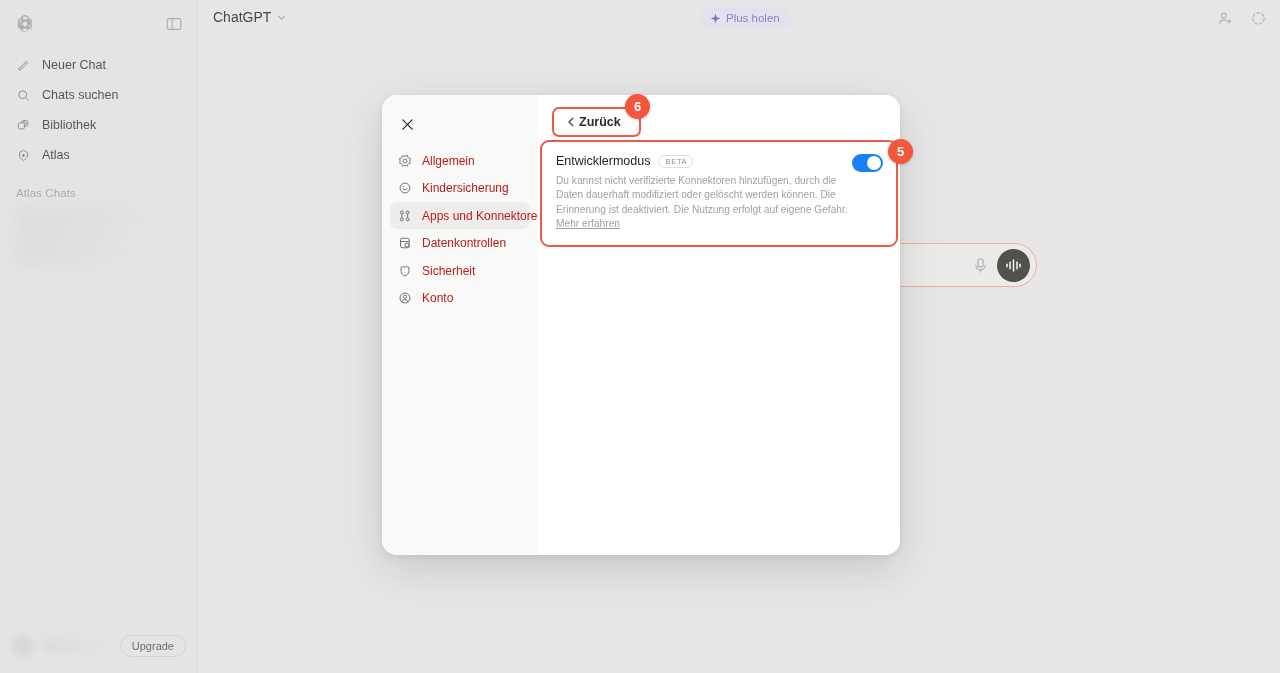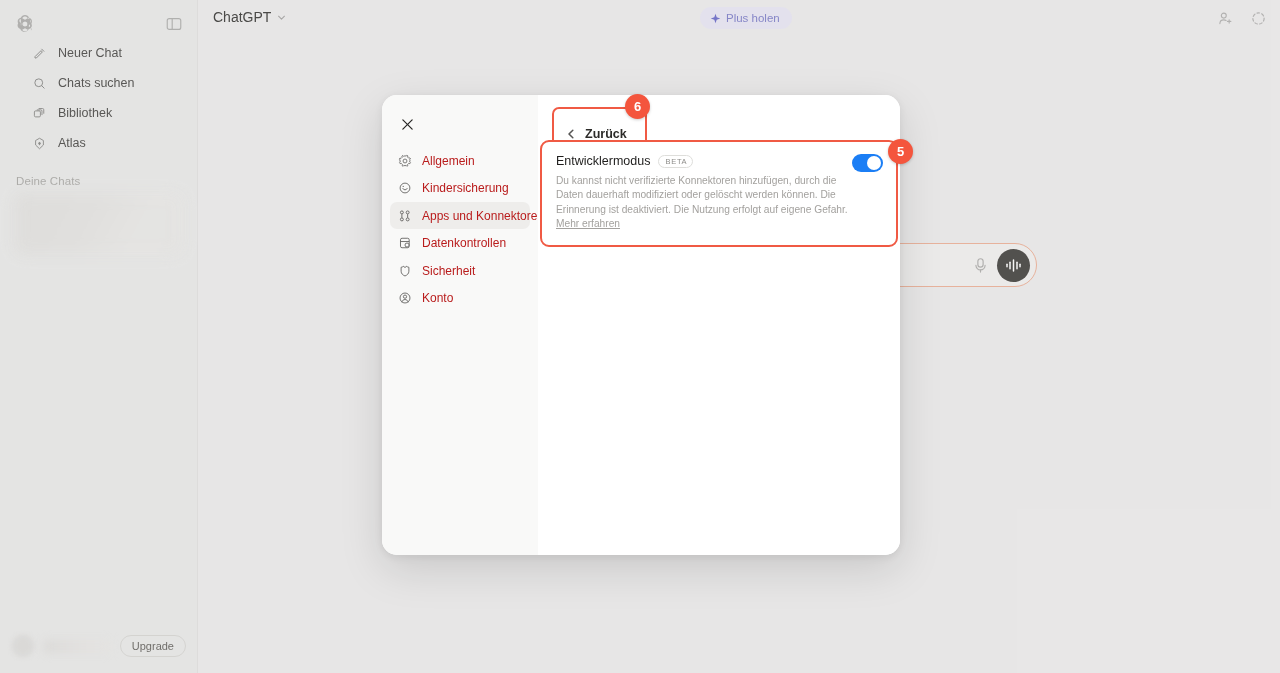--- a/index.html
+++ b/index.html
@@ -18,21 +18,21 @@
     width: 198px; height: 673px;
     background: #ededec;
     border-right: 1px solid #e6e5e4;
   }
   .sb-top {
     display: flex; align-items: center; justify-content: space-between;
     padding: 10px 14px 0 14px; height: 38px;
   }
   .sb-logo { width: 22px; height: 22px; opacity: .55; }
   .sb-panel-icon { width: 18px; height: 18px; opacity: .42; }
-  .sb-nav { margin-top: 0; padding: 0 24px; }
+  .sb-nav { margin-top: 12px; padding: 0 8px; }
   .sb-item {
     display: flex; align-items: center; gap: 11px;
     height: 30px; padding: 0 8px; border-radius: 8px;
     color: #5c5b59; font-size: 12.5px;
     cursor: pointer; white-space: nowrap;
   }
   .sb-ic { width: 15px; height: 15px; flex: 0 0 15px; opacity: .62; display:block; }
   .sb-section {
     margin: 17px 0 4px 16px;
     font-size: 11.5px; color: #b2b1ae; letter-spacing: .1px;
@@ -129,22 +129,22 @@
     font-size: 12px; color: #b91c1c; cursor: pointer;
     margin-bottom: 0.5px; white-space: nowrap;
   }
   .m-item.sel { background: #eeedeb; }
   .m-ic { width: 14px; height: 14px; flex: 0 0 14px; opacity: .78; display:block; }
 
   .m-right { flex: 1; background: #ffffff; position: relative; }
 
   .back-wrap { position: absolute; left: 14px; top: 12px; }
   .back-btn {
-    display: flex; align-items: center; gap: 8px;
-    padding: 18px 18px 6px 11px; cursor: pointer;
+    display: flex; align-items: center; gap: 2px;
+    padding: 6px 18px 6px 11px; cursor: pointer;
     border-radius: 7px; background: #fff;
     border: 2.2px solid #f05a44;
     font-size: 12.5px; color: #2c2b29; font-weight: 600;
     font-family: inherit;
   }
   .back-chev { width: 12px; height: 12px; opacity: .8; }
 
   .dev-card {
     position: absolute; left: 2px; top: 45px;
     width: 358px;
@@ -231,21 +231,21 @@
       <div class="sb-item">
         <svg class="sb-ic" viewBox="0 0 20 20">
           <path d="M10 3l5.2 3v6L10 17l-5.2-5V6z" fill="none" stroke="#5c5b59" stroke-width="1.25" stroke-linejoin="round"></path>
           <path d="M10 7.5l2 2-2 3-2-3z" fill="#5c5b59"></path>
         </svg>
         <span>Atlas</span>
       </div>
 
     </div>
 
-    <div class="sb-section">Deine Chats</div>
+    <div class="sb-section">Atlas Chats</div>
     <div class="sb-blur"></div>
 
     <div class="sb-bottom">
       <div class="sb-avatar"></div>
       <div class="sb-username"></div>
       <button class="sb-upgrade">Upgrade</button>
     </div>
   </div>
 
   <div id="topbar">

